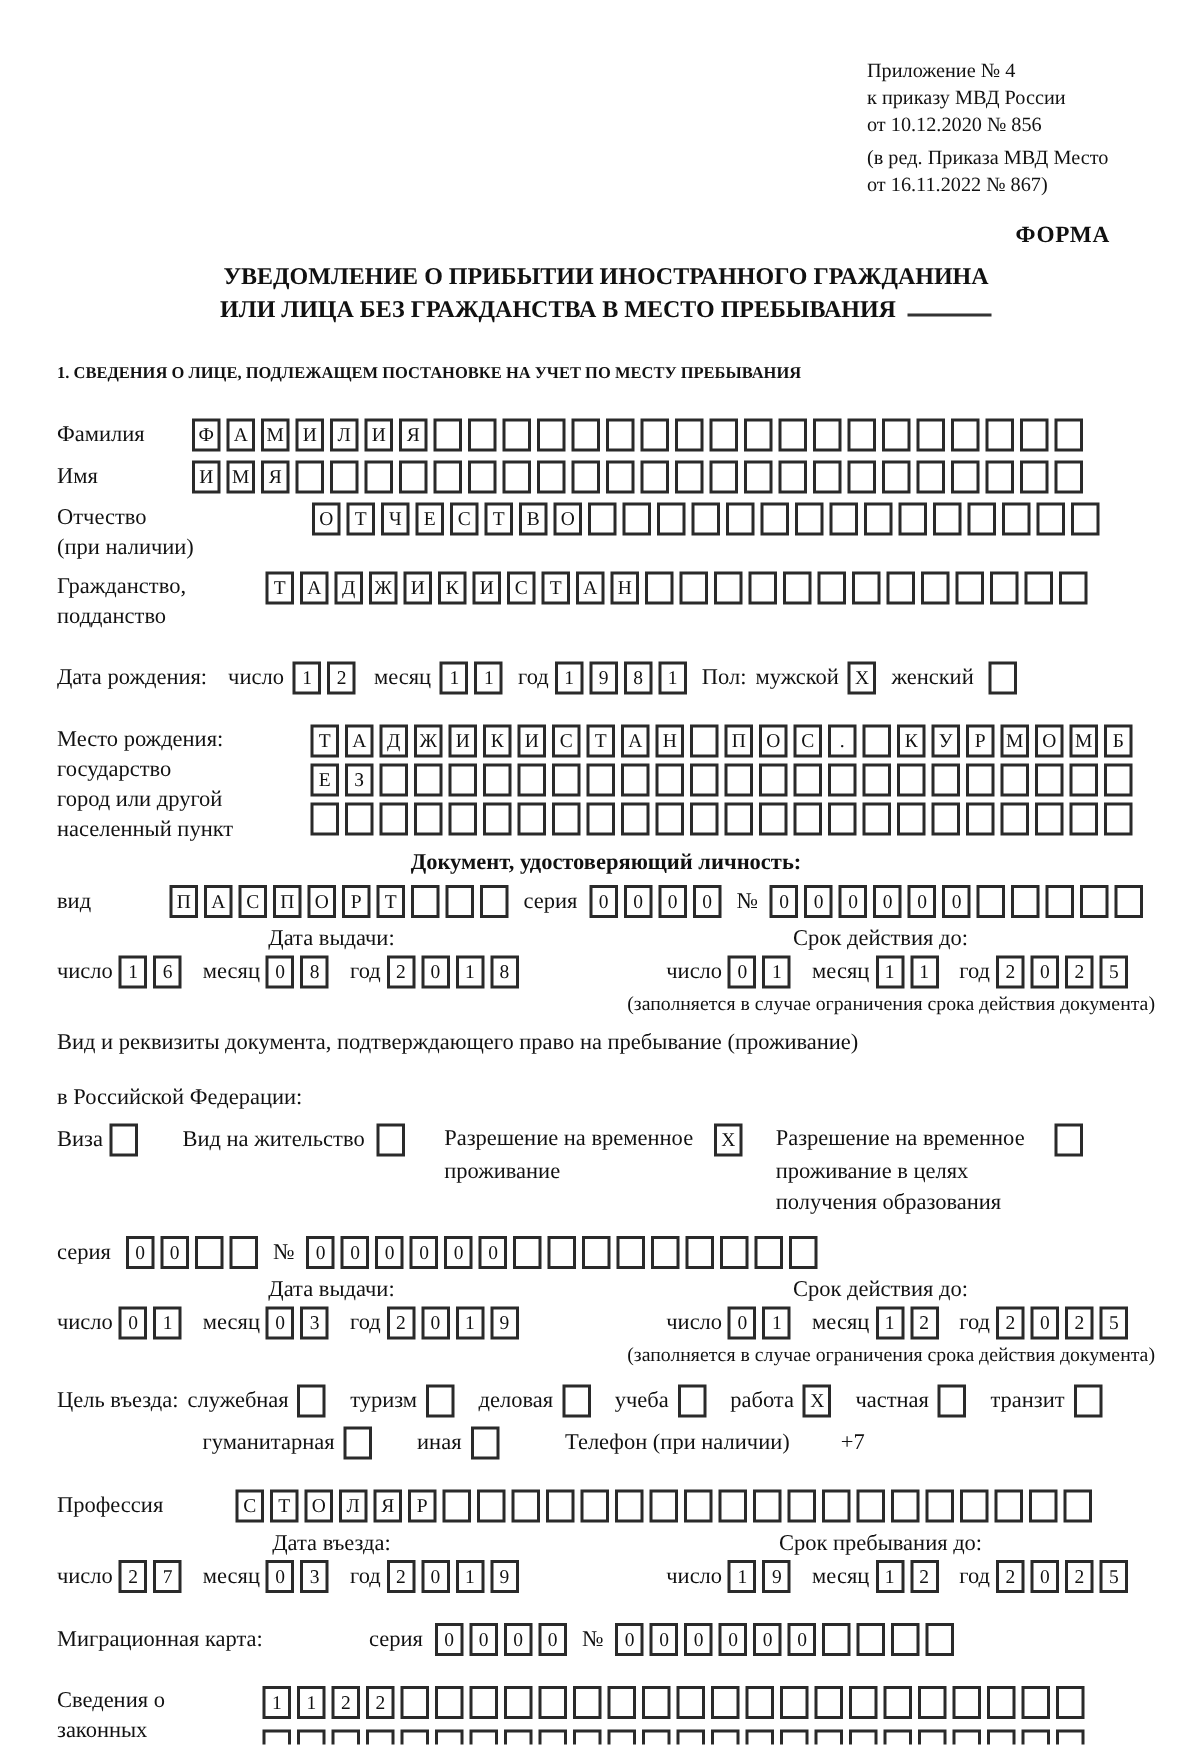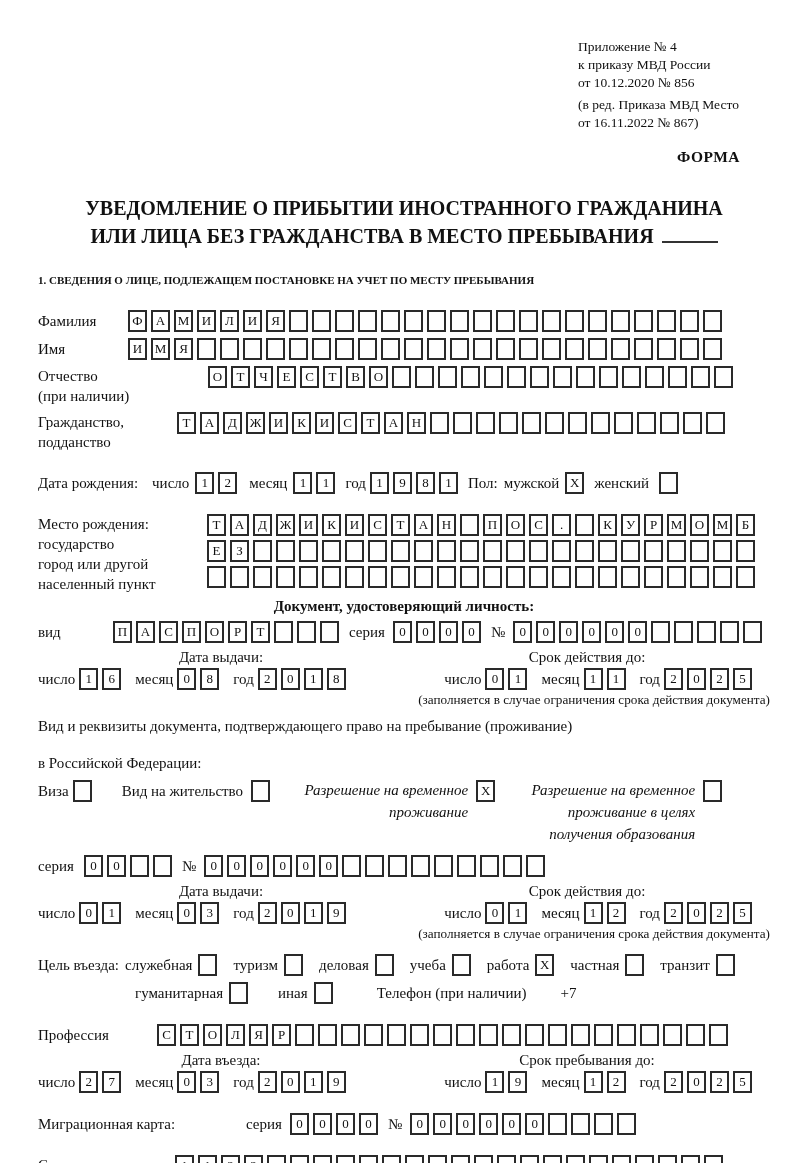--- a/index.html
+++ b/index.html
@@ -5,21 +5,21 @@
   html,body{margin:0;padding:0;background:#fff;}
   .page{position:relative;width:800px;height:1163px;box-sizing:border-box;
         padding:38px 30px 0 38px;overflow:hidden;color:#111;
         font-family:"Liberation Serif","DejaVu Serif",serif;font-size:15px;}
   
   .hdr{width:192px;margin-left:auto;font-size:13.5px;line-height:1.32;}
   .hdr .hdr2{margin-top:5px;}
   .forma{text-align:right;padding-right:30px;margin-top:16px;font-weight:bold;
          font-size:15.5px;letter-spacing:.5px;}
   
-  .title{margin-top:28px;text-align:center;font-weight:bold;font-size:20px;line-height:1.4;}
+  .title{margin-top:8px;text-align:center;font-weight:bold;font-size:16px;line-height:1.4;}
   .tunder{display:inline-block;width:56px;border-bottom:2px solid #333;margin-left:8px;}
   .sect{margin-top:24px;font-weight:bold;font-size:11px;}
   
   .row{display:flex;align-items:flex-start;margin-top:6px;}
   .lbl{line-height:22px;flex:none;}
   .w90{width:90px;} .w75{width:75px;} .w119{width:119px;}
   .lblcol{flex:none;line-height:20px;}
   .boxes{white-space:nowrap;flex:none;}
   .box{display:inline-block;width:15px;height:18px;border:2px solid #2a2a2a;margin-right:4px;
        text-align:center;font-size:13px;line-height:18px;vertical-align:top;background:#fff;}
@@ -32,21 +32,21 @@
   .dheads span{width:50%;text-align:center;}
   .drow{display:flex;align-items:flex-start;margin-top:2px;justify-content:space-between;padding-right:14px;}
   .dgrp{display:flex;align-items:flex-start;}
   .dgrp .dl{line-height:22px;margin-right:4px;}
   .dgrp .dl.m{margin-left:10px;}
   .note{font-size:13.2px;text-align:right;margin-top:2px;}
   .intro{margin-top:10px;}
   
   .opts{display:flex;align-items:flex-start;margin-top:8px;}
   .optlbl{line-height:22px;}
-  .optwrap{text-align:right;line-height:1.45;font-style:italic;}
+  .optwrap{text-align:left;line-height:1.45;}
   .w160{width:172px;} .w170{width:178px;}
   .opts .boxes{margin-left:8px;}
   .g1{margin-left:26px;} .g2{margin-left:22px;} .g3{margin-left:18px;}
   
   .purp{display:flex;align-items:flex-start;margin-top:12px;flex-wrap:nowrap;}
   .purp .plbl{line-height:22px;margin-right:6px;}
   .purp .boxes{margin-right:12px;}
   .purp2{margin-left:97px;margin-top:6px;}
   .phlbl{margin-left:28px;margin-right:34px;line-height:22px;}
   .pfx{margin-right:8px;line-height:22px;}

